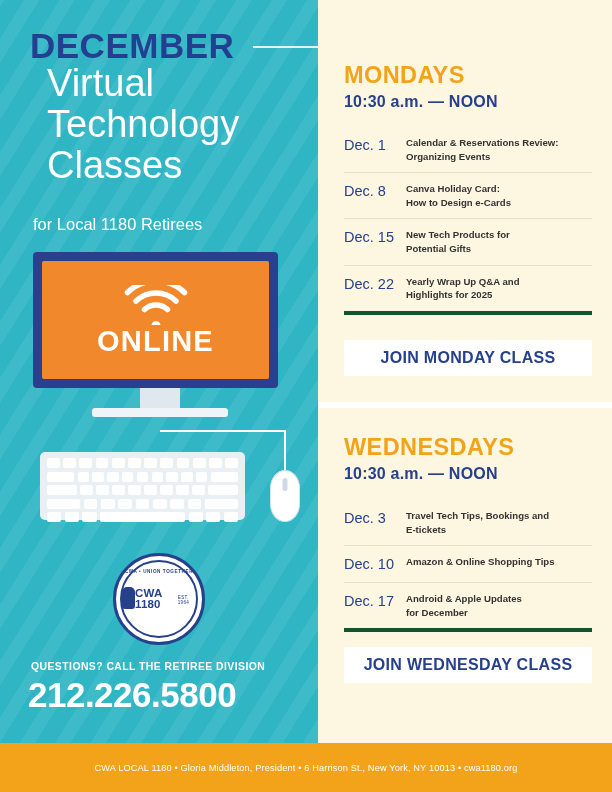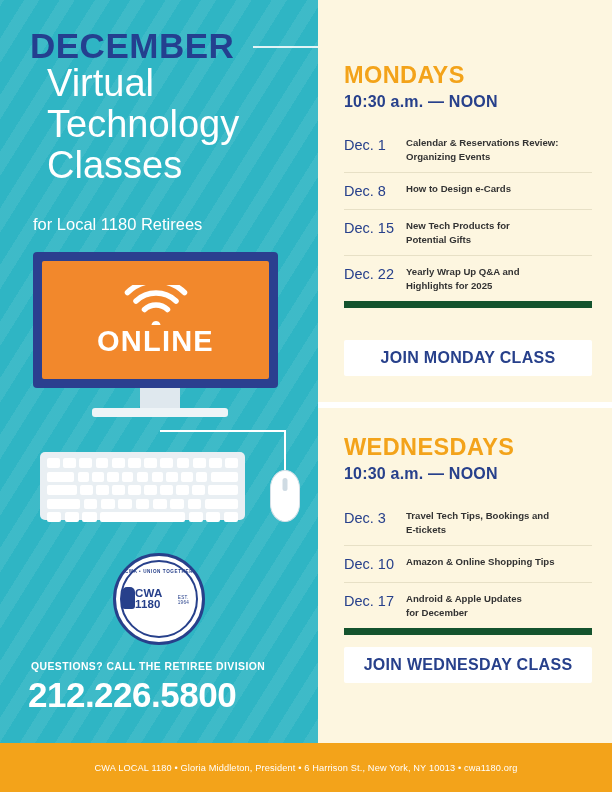--- a/index.html
+++ b/index.html
@@ -161,21 +161,21 @@
     position:absolute; font-size:16px; font-weight:bold; color:#27408b;
     letter-spacing:.2px; line-height:1;
   }
 
   .rows{ position:absolute; left:26px; width:248px; }
   .row{
     display:flex; align-items:flex-start;
     border-bottom:1px solid #e7e0c6;
     padding:9px 0 9px 0;
   }
-  .row:last-child{ border-bottom:7px solid #14532d; }
+  .row:last-child{ border-bottom:4px solid #14532d; }
   .row-date{
     width:62px; flex:0 0 62px;
     font-size:14.5px; font-weight:normal; color:#27408b; line-height:1.15;
     padding-top:1px;
   }
   .row-desc{
     flex:1; font-size:9.6px; font-weight:bold; color:#333333; line-height:1.42;
   }
 
   .cta{
@@ -319,20 +319,21 @@
       <div class="row">
         <div class="row-date">Dec. 1</div>
         <div class="row-desc">
           <div>Calendar &amp; Reservations Review:</div>
           <div>Organizing Events</div>
         </div>
       </div>
       <div class="row">
         <div class="row-date">Dec. 8</div>
         <div class="row-desc">
+          <div>Canva Holiday Card:</div>
           <div>How to Design e-Cards</div>
         </div>
       </div>
       <div class="row">
         <div class="row-date">Dec. 15</div>
         <div class="row-desc">
           <div>New Tech Products for</div>
           <div>Potential Gifts</div>
         </div>
       </div>

